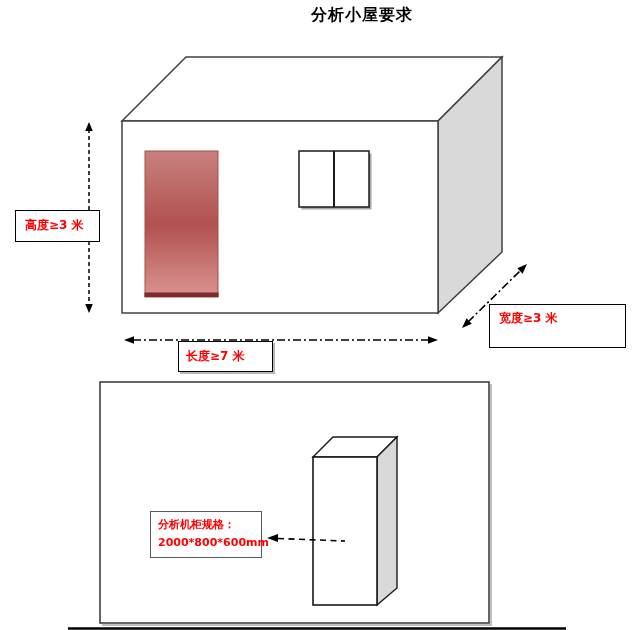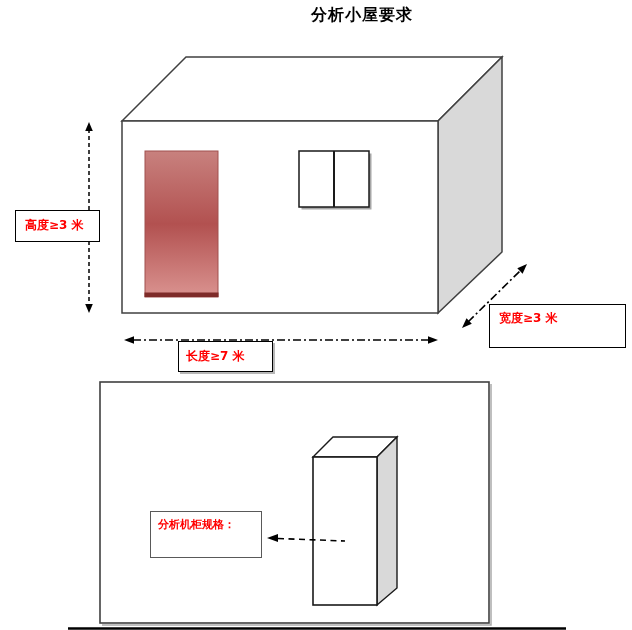--- a/index.html
+++ b/index.html
@@ -93,15 +93,16 @@
   <div class="label-box label-length">
     <span>长度≥7 米</span>
   </div>
 
   <div class="label-box label-width">
     <span>宽度≥3 米</span>
   </div>
 
   <div class="label-box label-cabinet">
     <div class="line">分析机柜规格：</div>
+    <div class="line">2000*800*600mm</div>
   </div>
 
 </div>
 
 </body></html>

